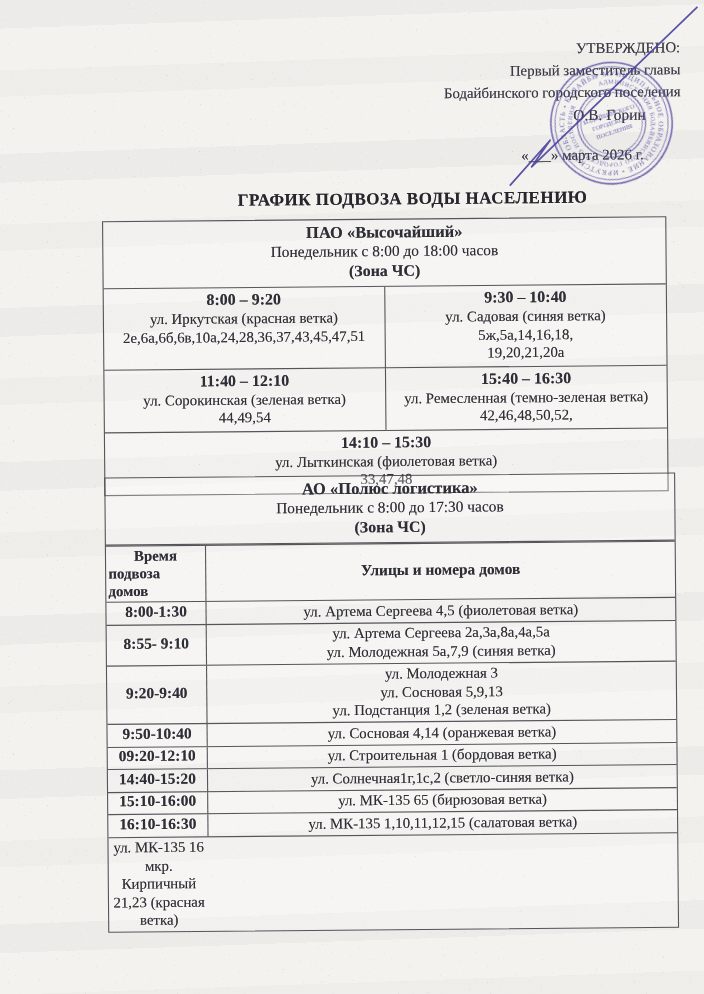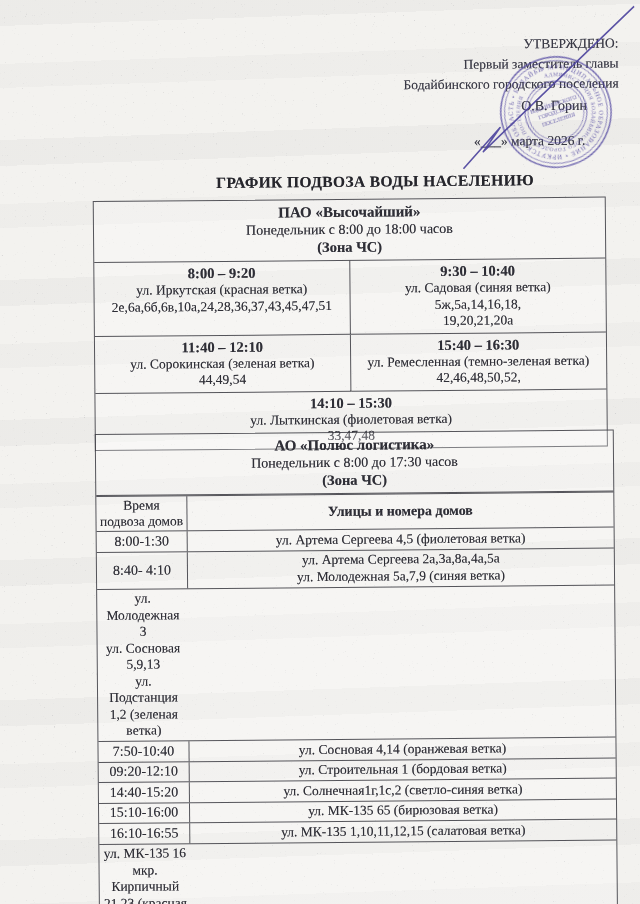--- a/index.html
+++ b/index.html
@@ -54,21 +54,21 @@
   .t1-cell.brd-r{border-right:1px solid rgba(45,45,52,0.8);}
   .t1-cell.brd-b{border-bottom:1px solid rgba(45,45,52,0.8);}
   .t1-span{grid-column:1 / span 2;}
   
   .t2{left:95px;top:432px;width:517px;}
   .t2-row{display:grid;grid-template-columns:91px 1fr;border-top:1px solid rgba(45,45,52,0.8);}
   .t2-row:first-of-type{border-top:none;}
   .t2-time{
     border-right:1px solid rgba(45,45,52,0.8);
     display:flex;align-items:center;justify-content:center;
-    font-weight:normal;font-size:14px;padding:1px 2px;
+    font-weight:bold;font-size:14px;padding:1px 2px;
   }
   .t2-streets{text-align:center;padding:1.5px 4px;}
   .t2-colhead{font-weight:bold;}
   .t2-colhead .t2-time{flex-direction:column;font-size:13.5px;line-height:16px;}
   .t2-colhead .t2-streets{display:flex;align-items:center;justify-content:center;font-size:14px;}
 </style>
 </head>
 <body>
 
 <svg class="noise-layer" width="640" height="904">
@@ -173,35 +173,36 @@
       <div class="t2-streets">Улицы и номера домов</div>
     </div>
 
     <div class="t2-row">
       <div class="t2-time">8:00-1:30</div>
       <div class="t2-streets">
         <div class="line">ул. Артема Сергеева 4,5 (фиолетовая ветка)</div>
       </div>
     </div>
     <div class="t2-row">
-      <div class="t2-time">8:40- 4:10</div>
+      <div class="t2-time">8:55- 9:10</div>
       <div class="t2-streets">
         <div class="line">ул. Артема Сергеева 2а,3а,8а,4а,5а</div>
         <div class="line">ул. Молодежная 5а,7,9 (синяя ветка)</div>
       </div>
     </div>
     <div class="t2-row">
+      <div class="t2-time">9:20-9:40</div>
       <div class="t2-streets">
         <div class="line">ул. Молодежная 3</div>
         <div class="line">ул. Сосновая 5,9,13</div>
         <div class="line">ул. Подстанция 1,2 (зеленая ветка)</div>
       </div>
     </div>
     <div class="t2-row">
-      <div class="t2-time">7:50-10:40</div>
+      <div class="t2-time">9:50-10:40</div>
       <div class="t2-streets">
         <div class="line">ул. Сосновая 4,14 (оранжевая ветка)</div>
       </div>
     </div>
     <div class="t2-row">
       <div class="t2-time">09:20-12:10</div>
       <div class="t2-streets">
         <div class="line">ул. Строительная 1 (бордовая ветка)</div>
       </div>
     </div>
@@ -211,21 +212,21 @@
         <div class="line">ул. Солнечная1г,1с,2 (светло-синяя ветка)</div>
       </div>
     </div>
     <div class="t2-row">
       <div class="t2-time">15:10-16:00</div>
       <div class="t2-streets">
         <div class="line">ул. МК-135 65 (бирюзовая ветка)</div>
       </div>
     </div>
     <div class="t2-row">
-      <div class="t2-time">16:10-16:55</div>
+      <div class="t2-time">16:10-16:30</div>
       <div class="t2-streets">
         <div class="line">ул. МК-135 1,10,11,12,15 (салатовая ветка)</div>
       </div>
     </div>
     <div class="t2-row">
       <div class="t2-streets">
         <div class="line">ул. МК-135 16</div>
         <div class="line">мкр. Кирпичный 21,23 (красная ветка)</div>
       </div>
     </div>

